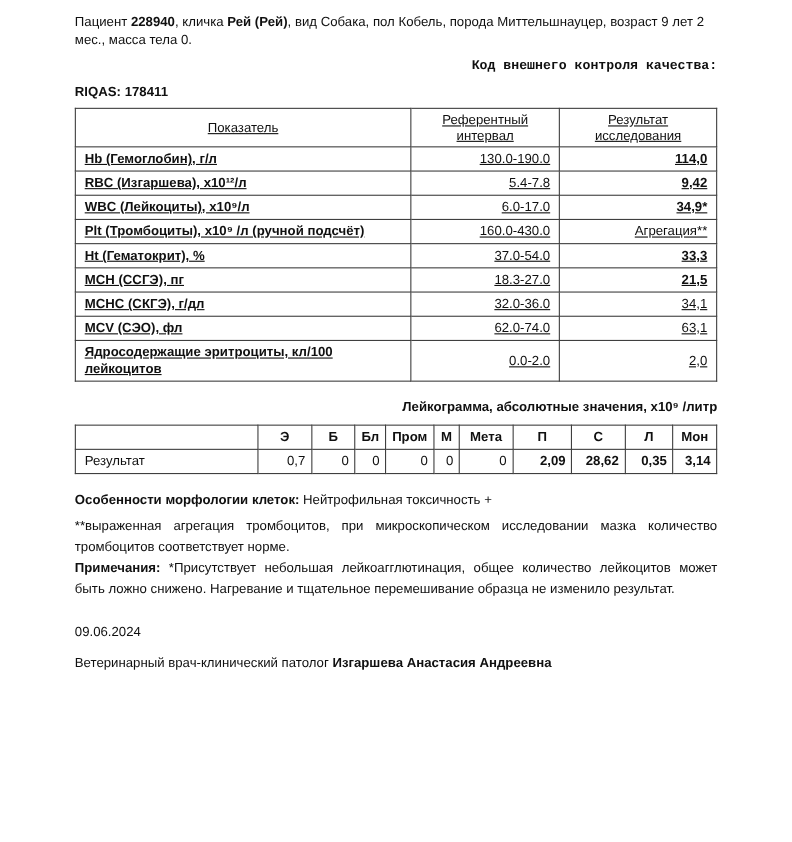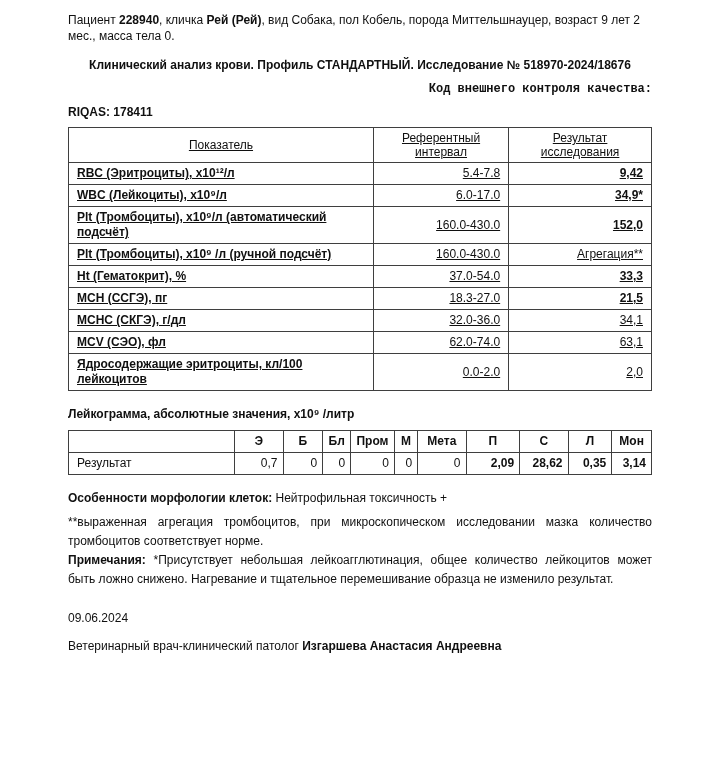--- a/index.html
+++ b/index.html
@@ -17,69 +17,68 @@
   .qc-code { text-align:left; font-weight:bold; margin-top:9px; }
   table { border-collapse:collapse; width:100%; table-layout:fixed; }
   td,th { border:1px solid #3f3f3f; font-weight:normal; overflow:hidden; vertical-align:middle; }
   .cbc { margin-top:8px;text-decoration:underline; }
   .cbc th { padding:3px 3px; text-align:center; line-height:14px; }
   .cbc td { padding:3px 8px; line-height:15px; }
   .cbc .c-name { font-weight:bold; text-align:left; }
   .cbc .c-ref  { text-align:right; }
   .cbc .c-res  { text-align:right; }
   .bold { font-weight:bold; }
-  .leuko-title { font-weight:bold; margin-top:16px; }
+  .leuko-title { font-weight:bold; margin-top:16px;text-align:right; }
   .leuko { margin-top:9px; }
   .leuko th { padding:3px 1px; text-align:center; font-weight:bold; line-height:15px; }
   .leuko td { padding:3px 5px; text-align:right; line-height:15px; }
   .leuko .row-label { text-align:left; padding-left:8px; }
   .morph { margin-top:16px; }
   .notes { margin-top:8px; text-align:justify; line-height:19px; }
   .date { margin-top:22px; }
   .doctor { margin-top:14px; }
 </style>
 </head>
 <body>
 
 <div class="page">
 
   <div class="patient"><span>Пациент </span><span class="b">228940</span><span>, кличка </span><span class="b">Рей (Рей)</span><span>, вид Собака, пол Кобель, порода Миттельшнауцер, возраст 9 лет 2 мес., масса тела 0.</span></div>
 
-  <div class="title">Клинический анализ крови. Профиль СТАНДАРТНЫЙ. Исследование № 518970-2024/18676</div>
   <div class="qc-label">Код внешнего контроля качества:</div>
   <div class="qc-code">RIQAS: 178411</div>
 
   <table class="cbc">
     <colgroup>
       <col style="width:52.3%">
         <col style="width:23.2%">
         <col style="width:24.5%">
     </colgroup>
     <thead>
       <tr>
         <th>Показатель</th>
         <th>Референтный интервал</th>
         <th>Результат исследования</th>
       </tr>
     </thead>
     <tbody>
       <tr>
-        <td class="c-name">RBC (Эритроциты), х10¹²/л</td>
+        <td class="c-name">Hb (Гемоглобин), г/л</td>
+        <td class="c-ref">130.0-190.0</td>
+        <td class="c-res bold">114,0</td>
+      </tr>
+      <tr>
+        <td class="c-name">RBC (Изгаршева), х10¹²/л</td>
         <td class="c-ref">5.4-7.8</td>
         <td class="c-res bold">9,42</td>
       </tr>
       <tr>
         <td class="c-name">WBC (Лейкоциты), х10⁹/л</td>
         <td class="c-ref">6.0-17.0</td>
         <td class="c-res bold">34,9*</td>
-      </tr>
-      <tr>
-        <td class="c-name">Plt (Тромбоциты), х10⁹/л (автоматический подсчёт)</td>
-        <td class="c-ref">160.0-430.0</td>
-        <td class="c-res bold">152,0</td>
       </tr>
       <tr>
         <td class="c-name">Plt (Тромбоциты), х10⁹ /л (ручной подсчёт)</td>
         <td class="c-ref">160.0-430.0</td>
         <td class="c-res">Агрегация**</td>
       </tr>
       <tr>
         <td class="c-name">Ht (Гематокрит), %</td>
         <td class="c-ref">37.0-54.0</td>
         <td class="c-res bold">33,3</td>

